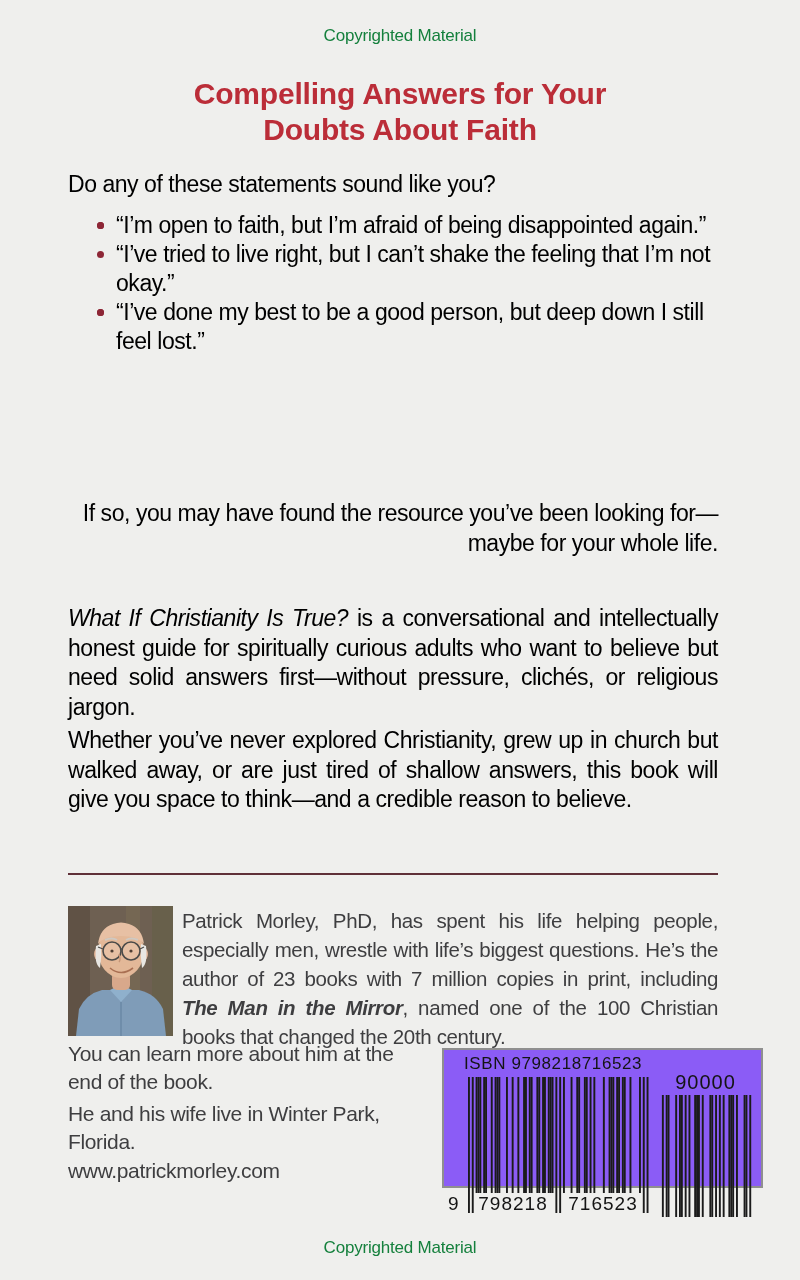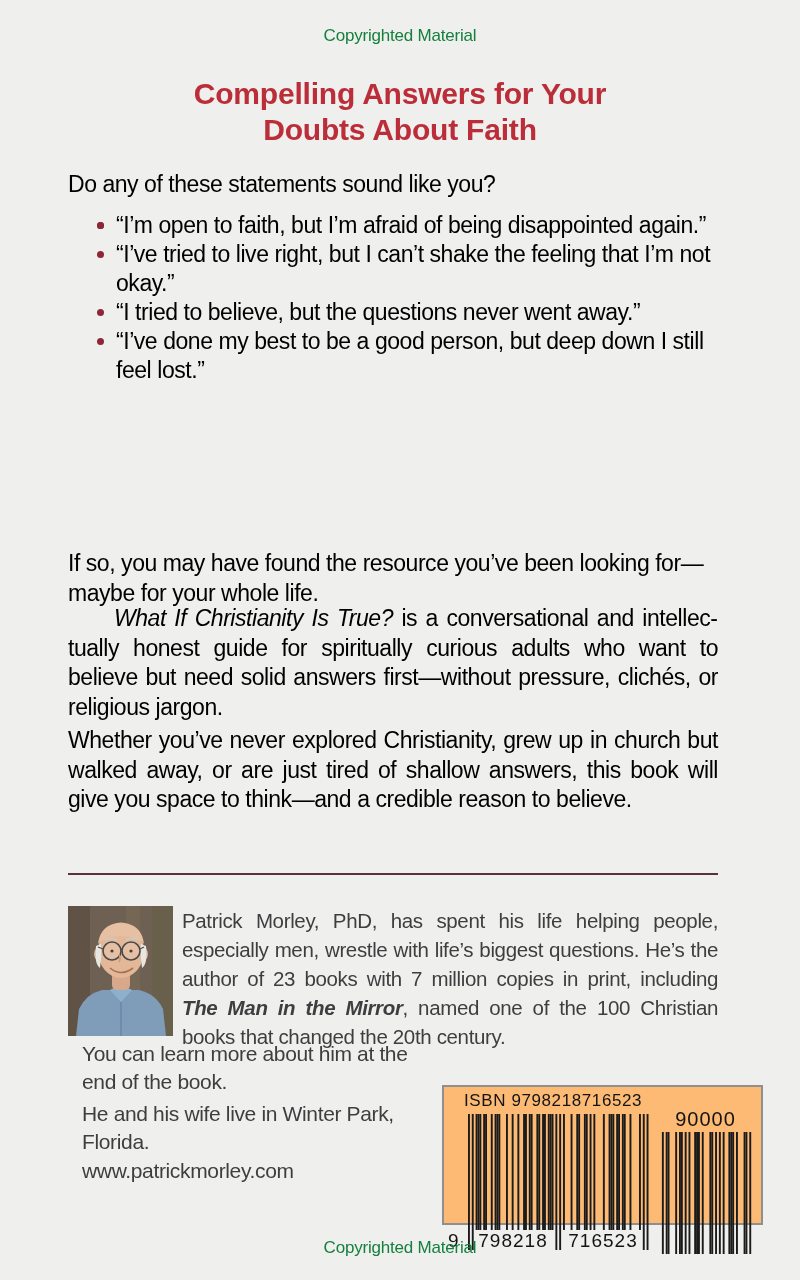--- a/index.html
+++ b/index.html
@@ -20,42 +20,42 @@
 
   .intro { position:absolute; top:171px; left:68px; }
 
   .statements { position:absolute; top:211px; left:97px; width:622px;
                 list-style:none; line-height:29px; }
   .statements li { position:relative; padding-left:19px; }
   .dot { position:absolute; left:0; top:11px; width:7px; height:7px;
          border-radius:50%; background:#8d2636; }
 
   .para { position:absolute; left:68px; width:650px; line-height:29.5px; }
-  #p1 { top:549px; }
+  #p1 { top:499px;text-align:right; }
   #p2 { top:604px; text-align:justify; }
   #p3 { top:726px; text-align:justify; }
-  .btitle { font-style:italic;margin-left:46px; }
+  .btitle { font-style:italic; }
 
   .divider { position:absolute; top:873px; left:68px; width:650px;
              border:none; border-top:2px solid #5f3038; }
 
   .bio-row { position:absolute; top:906px; left:68px; width:650px;
              display:flex; gap:9px; }
   .photo { flex:0 0 105px; width:105px; height:130px; }
   .bio { font-size:20.5px; line-height:29px; color:#3e3e40;
          text-align:justify; letter-spacing:-0.35px; }
 
   .leftcol { position:absolute; left:68px; width:345px; font-size:21px;
-             line-height:28px; color:#3e3e40; letter-spacing:-0.35px;margin-left:14px; }
+             line-height:28px; color:#3e3e40; letter-spacing:-0.35px; }
   #learn { top:1040px; }
   #residence { top:1100px; }
   #website { top:1157px; }
 
   .barcode-box { position:absolute; top:1048px; left:442px; width:321px; height:140px;
-                 background:#fdba74; border:2px solid #8f8f8f;margin-top:37px; }
+                 background:#8b5cf6; border:2px solid #8f8f8f; }
   .isbn-label { position:absolute; top:4px; left:20px; font-size:17px;
                 letter-spacing:0.6px; color:#141414; }
   #bars { position:absolute; top:0; left:0; }
   #bars rect { fill:#1b1b1b; }
   .bc-digit { position:absolute; font-size:19px; color:#141414; }
   .d9 { left:4px;  top:143px; width:14px; text-align:left; }
   .g1 { left:30px; top:143px; width:78px; text-align:center; letter-spacing:1px; }
   .g2 { left:119px; top:143px; width:80px; text-align:center; letter-spacing:1px; }
   .addon-label { position:absolute; left:216px; top:21px; width:91px;
                  text-align:center; font-size:20px; color:#141414; letter-spacing:1px; }
@@ -68,21 +68,21 @@
   <div class="notice top">Copyrighted Material</div>
 
   <h1 class="heading"><span>Compelling Answers for Your</span><br><span>Doubts About Faith</span></h1>
 
   <div class="intro body-text">Do any of these statements sound like you?</div>
 
   <ul class="statements body-text">
     <li><span class="dot"></span></li>
     <li><span class="dot"></span><span>“I’m open to faith, but I’m afraid of being disap­pointed again.”</span></li>
     <li><span class="dot"></span><span>“I’ve tried to live right, but I can’t shake the feeling that I’m not okay.”</span></li>
-    <li><span class="dot"></span><span>“I tried to believe, but the questions never went away.”</span></li>
+    <li><span class="dot"></span></li>
     <li><span class="dot"></span><span>“I’ve done my best to be a good person, but deep down I still feel lost.”</span></li>
   </ul>
 
   <p class="para body-text" id="p1">If so, you may have found the resource you’ve been looking for—maybe for your whole life.</p>
 
   <p class="para body-text" id="p2"><span class="btitle">What If Christianity Is True?</span><span> is a conversational and intellec­tually honest guide for spiritually curious adults who want to believe but need solid answers first—without pressure, clichés, or religious jargon.</span></p>
 
   <p class="para body-text" id="p3">Whether you’ve never explored Christianity, grew up in church but walked away, or are just tired of shallow answers, this book will give you space to think—and a credible reason to believe.</p>
 
   <hr class="divider">

